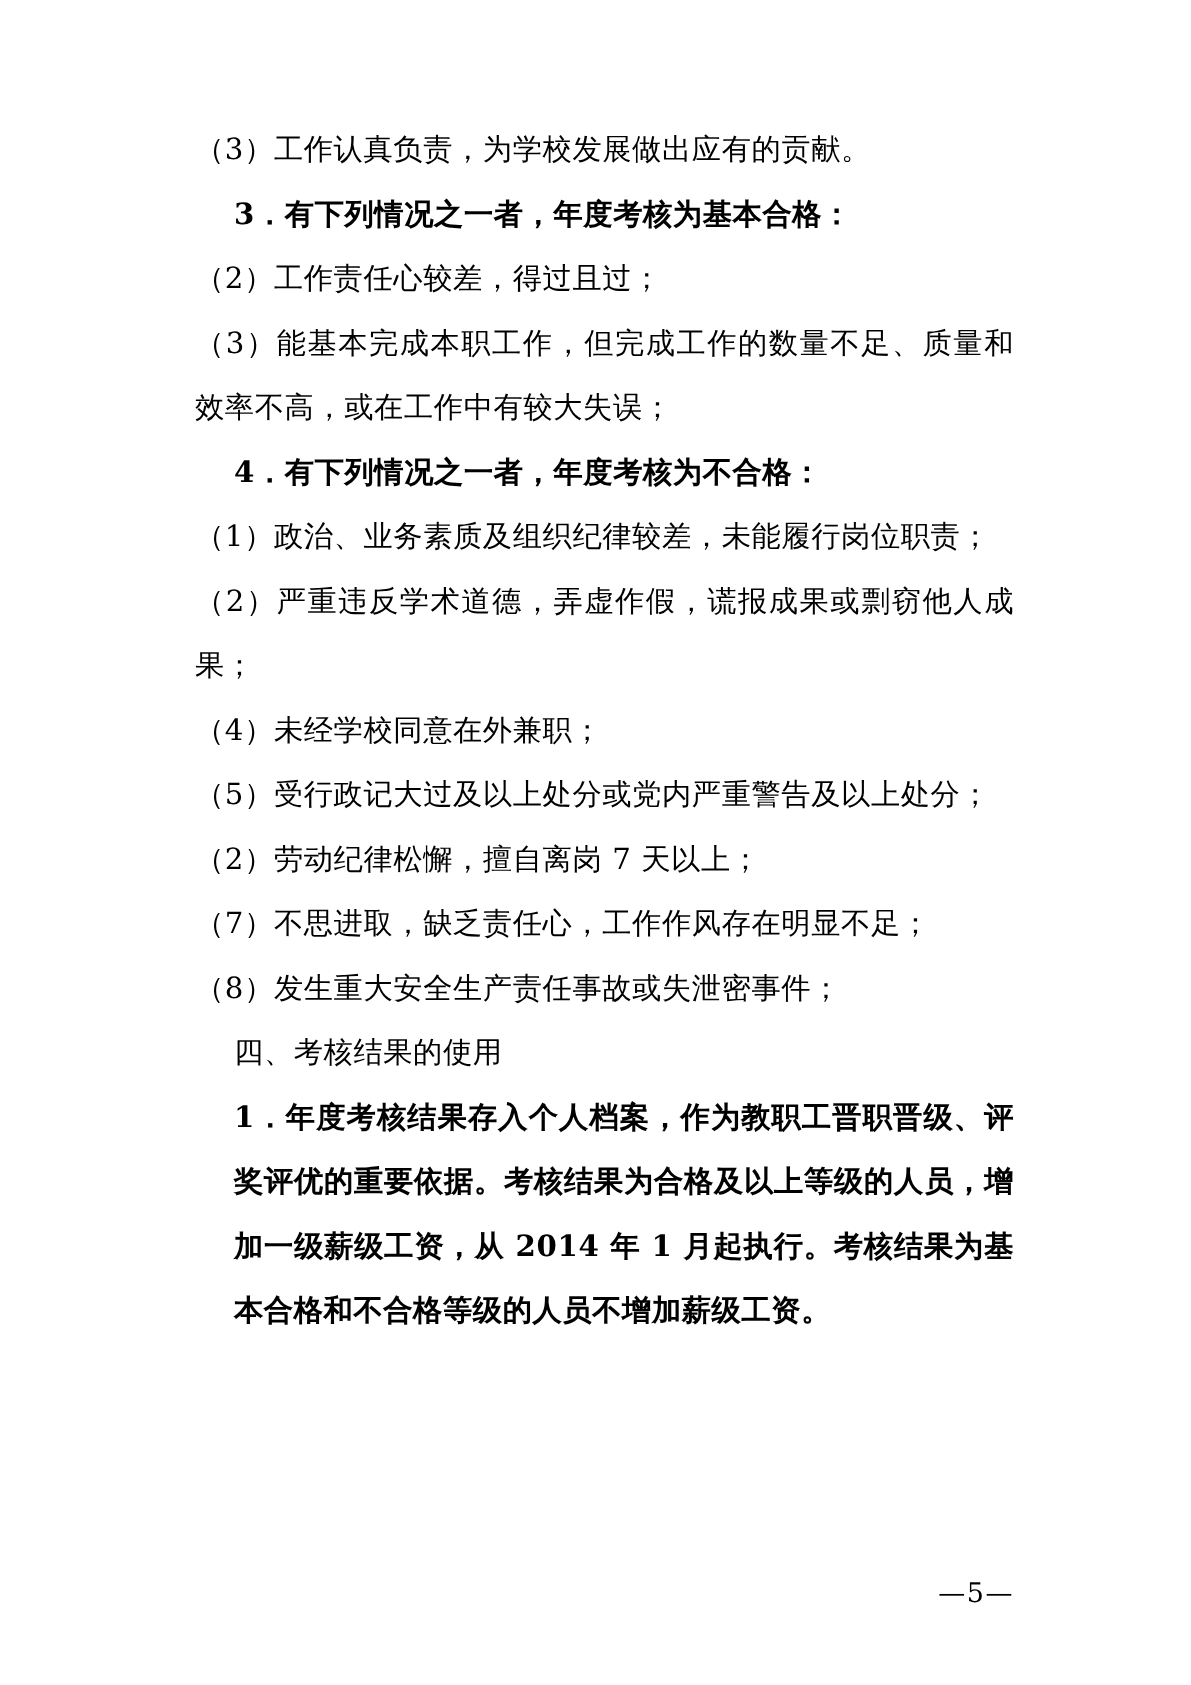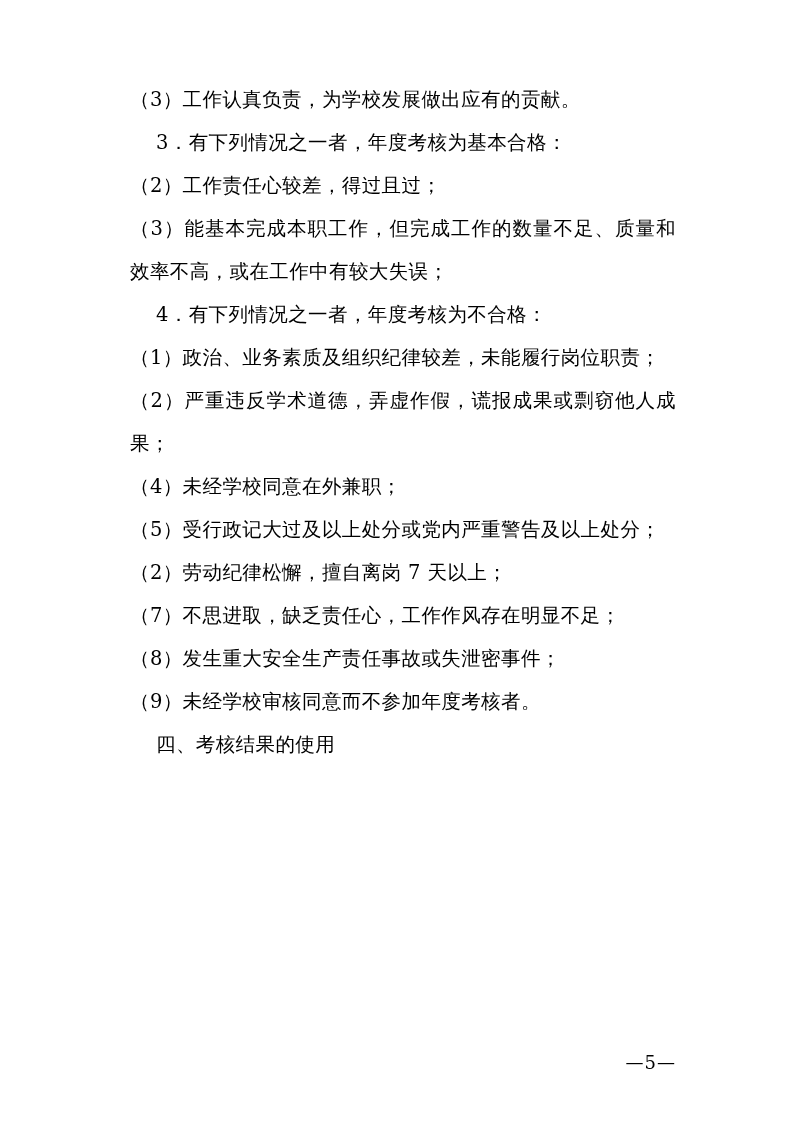--- a/index.html
+++ b/index.html
@@ -33,20 +33,21 @@
   .para {
     margin: 0;
     text-indent: 0;
     white-space: pre-wrap;
   }
   .para.indent1 {
     padding-left: 0px;
   }
   .para.indent2 {
     padding-left: 26px;
+    font-weight: bold;
   }
   .para.heading {
     padding-left: 26px;
   }
   .page-number {
     position: absolute;
     right: 86px;
     bottom: 50px;
     font-size: 18px;
     letter-spacing: 1px;
@@ -63,17 +64,17 @@
       <p class="para indent1">（2）工作责任心较差，得过且过；</p>
       <p class="para indent1">（3）能基本完成本职工作，但完成工作的数量不足、质量和效率不高，或在工作中有较大失误；</p>
       <p class="para indent2">4．有下列情况之一者，年度考核为不合格：</p>
       <p class="para indent1">（1）政治、业务素质及组织纪律较差，未能履行岗位职责；</p>
       <p class="para indent1">（2）严重违反学术道德，弄虚作假，谎报成果或剽窃他人成果；</p>
       <p class="para indent1">（4）未经学校同意在外兼职；</p>
       <p class="para indent1">（5）受行政记大过及以上处分或党内严重警告及以上处分；</p>
       <p class="para indent1">（2）劳动纪律松懈，擅自离岗 7 天以上；</p>
       <p class="para indent1">（7）不思进取，缺乏责任心，工作作风存在明显不足；</p>
       <p class="para indent1">（8）发生重大安全生产责任事故或失泄密事件；</p>
-      <p class="para indent1">（9）未经学校审核同意而不参加年度考核者。</p>
       <p class="para heading">四、考核结果的使用</p>
+      <p class="para indent2">1．年度考核结果存入个人档案，作为教职工晋职晋级、评奖评优的重要依据。考核结果为合格及以上等级的人员，增加一级薪级工资，从 2014 年 1 月起执行。考核结果为基本合格和不合格等级的人员不增加薪级工资。</p>
     </div>
   <div class="page-number">—5—</div>
 </div>
 
 </body></html>

